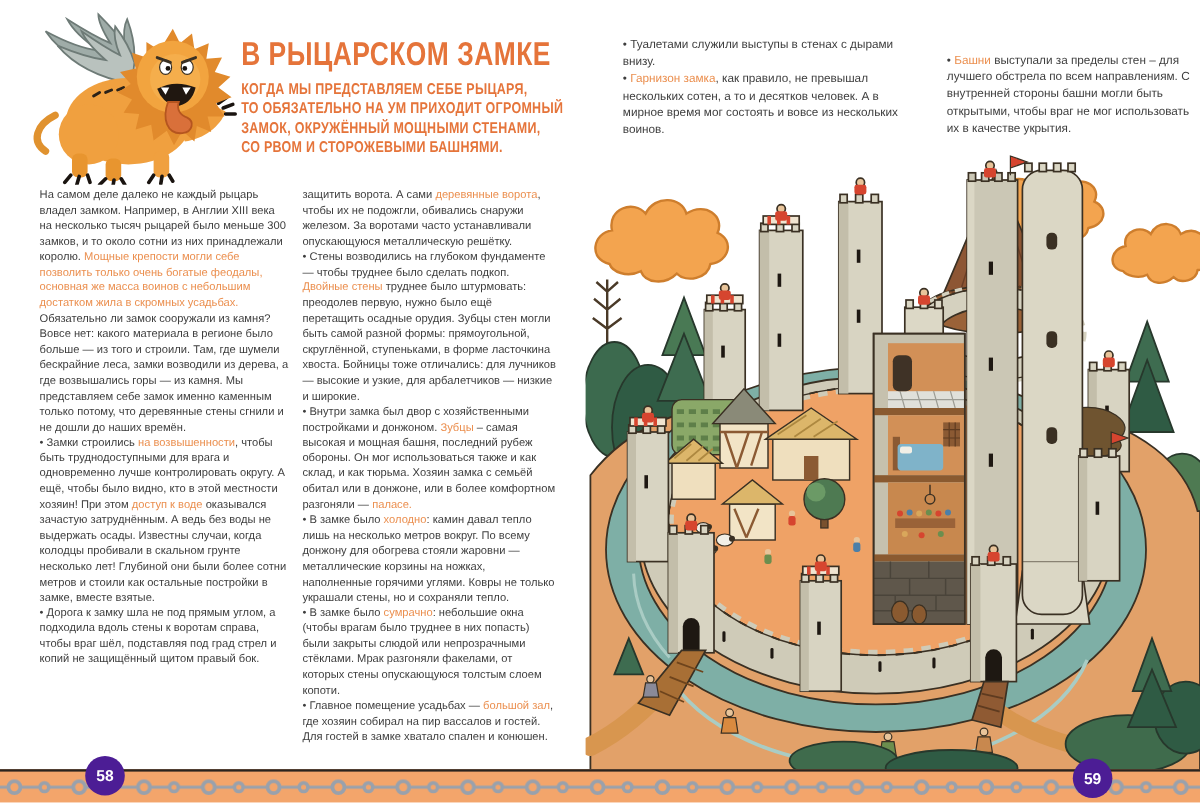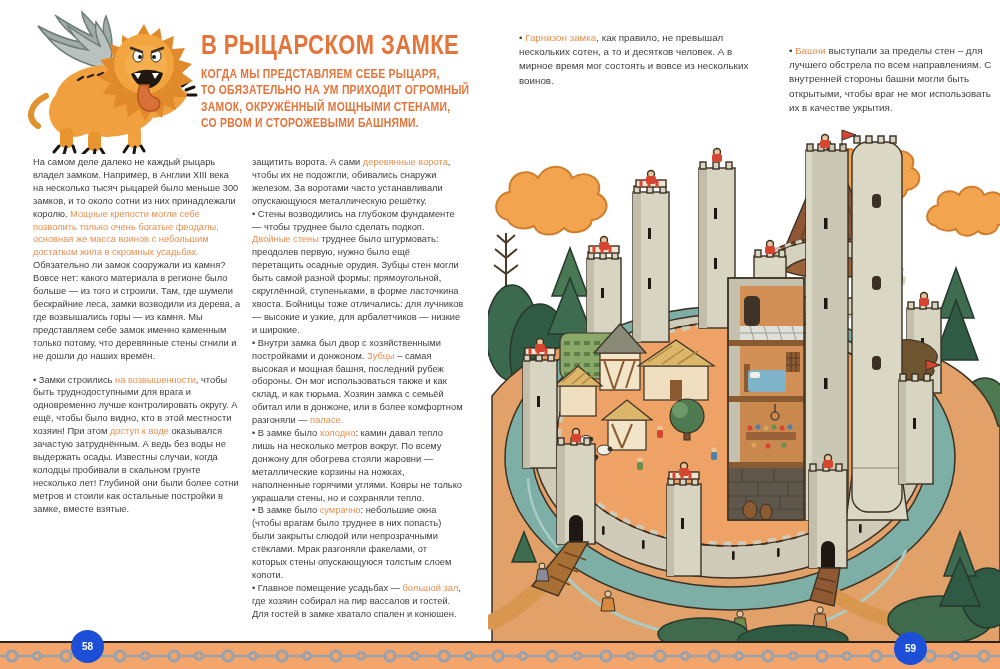--- a/index.html
+++ b/index.html
@@ -6,35 +6,35 @@
   .spread{position:relative;width:1000px;height:669px;background:#ffffff;overflow:hidden;
           font-family:"Liberation Sans",sans-serif;padding-left:36px;}
   
   .header{position:absolute;left:201px;top:30px;color:#E5743A;transform:scaleX(0.8);
           transform-origin:left top;white-space:nowrap;}
   .title{margin:0;font-size:27.5px;font-weight:bold;letter-spacing:0.5px;line-height:30px;}
   .subtitle{margin-top:6px;font-weight:bold;font-size:13px;line-height:16.4px;letter-spacing:0.3px;}
   
   .col{position:absolute;color:#3E3E3E;}
   .col .para{margin:0;font-size:9.3px;line-height:12.9px;}
-  .col .para.gap{margin-top:11px;}
+  .col .para.gap{}
   .col-right .para{font-size:9.8px;line-height:14.2px;}
   .hl{color:#EB8F4F;}
   #col1{left:33px;top:156px;width:208px;}
   #col2{left:252px;top:156px;width:212px;}
   #col3{left:519px;top:31px;width:230px;}
   #col4{left:789px;top:44px;width:204px;}
   
   .mascot{position:absolute;left:12px;top:6px;}
   .castle{position:absolute;left:488px;top:128px;}
   
   .footer-band{position:absolute;left:0;top:641px;width:1000px;height:28px;background:#F3A56B;
                border-top:2px solid #2B241E;box-sizing:border-box;}
-  .page-badge{position:absolute;width:33px;height:33px;border-radius:50%;background:#1d4ed8;color:#ffffff;
-              font-size:10px;font-weight:bold;display:flex;align-items:center;justify-content:center;z-index:5;}
+  .page-badge{position:absolute;width:33px;height:33px;border-radius:50%;background:#4c1d95;color:#ffffff;
+              font-size:13px;font-weight:bold;display:flex;align-items:center;justify-content:center;z-index:5;}
   #badge-left{left:71px;top:630px;}
   #badge-right{left:894px;top:632px;}
 </style>
 </head>
 <body>
 
 <div class="spread">
 
   <svg class="mascot" width="195" height="148" viewBox="0 0 195 148">
     <g>
@@ -78,30 +78,32 @@
         <div class="sub-line">КОГДА МЫ ПРЕДСТАВЛЯЕМ СЕБЕ РЫЦАРЯ,</div>
         <div class="sub-line">ТО ОБЯЗАТЕЛЬНО НА УМ ПРИХОДИТ ОГРОМНЫЙ</div>
         <div class="sub-line">ЗАМОК, ОКРУЖЁННЫЙ МОЩНЫМИ СТЕНАМИ,</div>
         <div class="sub-line">СО РВОМ И СТОРОЖЕВЫМИ БАШНЯМИ.</div>
       </div>
   </div>
 
   <div id="col1" class="col">
       <p class="para"><span>На самом деле далеко не каждый рыцарь владел замком. Например, в Англии XIII века на несколько тысяч рыцарей было меньше 300 замков, и то около сотни из них принадлежали королю. </span><span class="hl">Мощные крепости могли себе позволить только очень богатые феодалы, основная же масса воинов с небольшим достатком жила в скромных усадьбах.</span><span> Обязательно ли замок сооружали из камня? Вовсе нет: какого материала в регионе было больше — из того и строили. Там, где шумели бескрайние леса, замки возводили из дерева, а где возвышались горы — из камня. Мы представляем себе замок именно каменным только потому, что деревянные стены сгнили и не дошли до наших времён.</span></p>
       <p class="para gap"><span>• Замки строились </span><span class="hl">на возвышенности</span><span>, чтобы быть труднодоступными для врага и одновременно лучше контролировать округу. А ещё, чтобы было видно, кто в этой местности хозяин! При этом </span><span class="hl">доступ к воде</span><span> оказывался зачастую затруднённым. А ведь без воды не выдержать осады. Известны случаи, когда колодцы пробивали в скальном грунте несколько лет! Глубиной они были более сотни метров и стоили как остальные постройки в замке, вместе взятые.</span></p>
+      <p class="para"><span>• Дорога к замку шла не под прямым углом, а подходила вдоль стены к воротам справа, чтобы враг шёл, подставляя под град стрел и копий не защищённый щитом правый бок.</span></p>
     </div>
   <div id="col2" class="col">
       <p class="para"><span>защитить ворота. А сами </span><span class="hl">деревянные ворота</span><span>, чтобы их не подожгли, обивались снаружи железом. За воротами часто устанавливали опускающуюся металлическую решётку.</span></p>
       <p class="para"><span>• Стены возводились на глубоком фундаменте — чтобы труднее было сделать подкоп. </span><span class="hl">Двойные стены</span><span> труднее было штурмовать: преодолев первую, нужно было ещё перетащить осадные орудия. Зубцы стен могли быть самой разной формы: прямоугольной, скруглённой, ступеньками, в форме ласточкина хвоста. Бойницы тоже отличались: для лучников — высокие и узкие, для арбалетчиков — низкие и широкие.</span></p>
       <p class="para"><span>• Внутри замка был двор с хозяйственными постройками и донжоном. </span><span class="hl">Зубцы</span><span> – самая высокая и мощная башня, последний рубеж обороны. Он мог использоваться также и как склад, и как тюрьма. Хозяин замка с семьёй обитал или в донжоне, или в более комфортном разгоняли — </span><span class="hl">паласе.</span></p>
       <p class="para"><span>• В замке было </span><span class="hl">холодно</span><span>: камин давал тепло лишь на несколько метров вокруг. По всему донжону для обогрева стояли жаровни — металлические корзины на ножках, наполненные горячими углями. Ковры не только украшали стены, но и сохраняли тепло.</span></p>
       <p class="para"><span>• В замке было </span><span class="hl">сумрачно</span><span>: небольшие окна (чтобы врагам было труднее в них попасть) были закрыты слюдой или непрозрачными стёклами. Мрак разгоняли факелами, от которых стены опускающуюся толстым слоем копоти.</span></p>
       <p class="para"><span>• Главное помещение усадьбах — </span><span class="hl">большой зал</span><span>, где хозяин собирал на пир вассалов и гостей. Для гостей в замке хватало спален и конюшен.</span></p>
     </div>
   <div id="col3" class="col col-right">
+      <p class="para"><span>• Туалетами служили выступы в стенах с дырами внизу.</span></p>
       <p class="para"><span>• </span><span class="hl">Гарнизон замка</span><span>, как правило, не превышал нескольких сотен, а то и десятков человек. А в мирное время мог состоять и вовсе из нескольких воинов.</span></p>
     </div>
   <div id="col4" class="col col-right">
       <p class="para"><span>• </span><span class="hl">Башни</span><span> выступали за пределы стен – для лучшего обстрела по всем направлениям. С внутренней стороны башни могли быть открытыми, чтобы враг не мог использовать их в качестве укрытия.</span></p>
     </div>
 
   <svg class="castle" width="512" height="517" viewBox="0 0 512 517">
 
     <g fill="#F3A44F" stroke="#CE7E2D" stroke-width="2">
       <path d="M20,92 c-18,-4 -14,-26 2,-28 c-4,-18 18,-26 28,-14 c8,-16 30,-14 34,0 c16,-10 32,2 26,16 c14,6 10,24 -6,26 c-2,12 -20,16 -28,8 c-10,10 -26,8 -30,-2 c-12,6 -24,0 -26,-6 z"></path>

